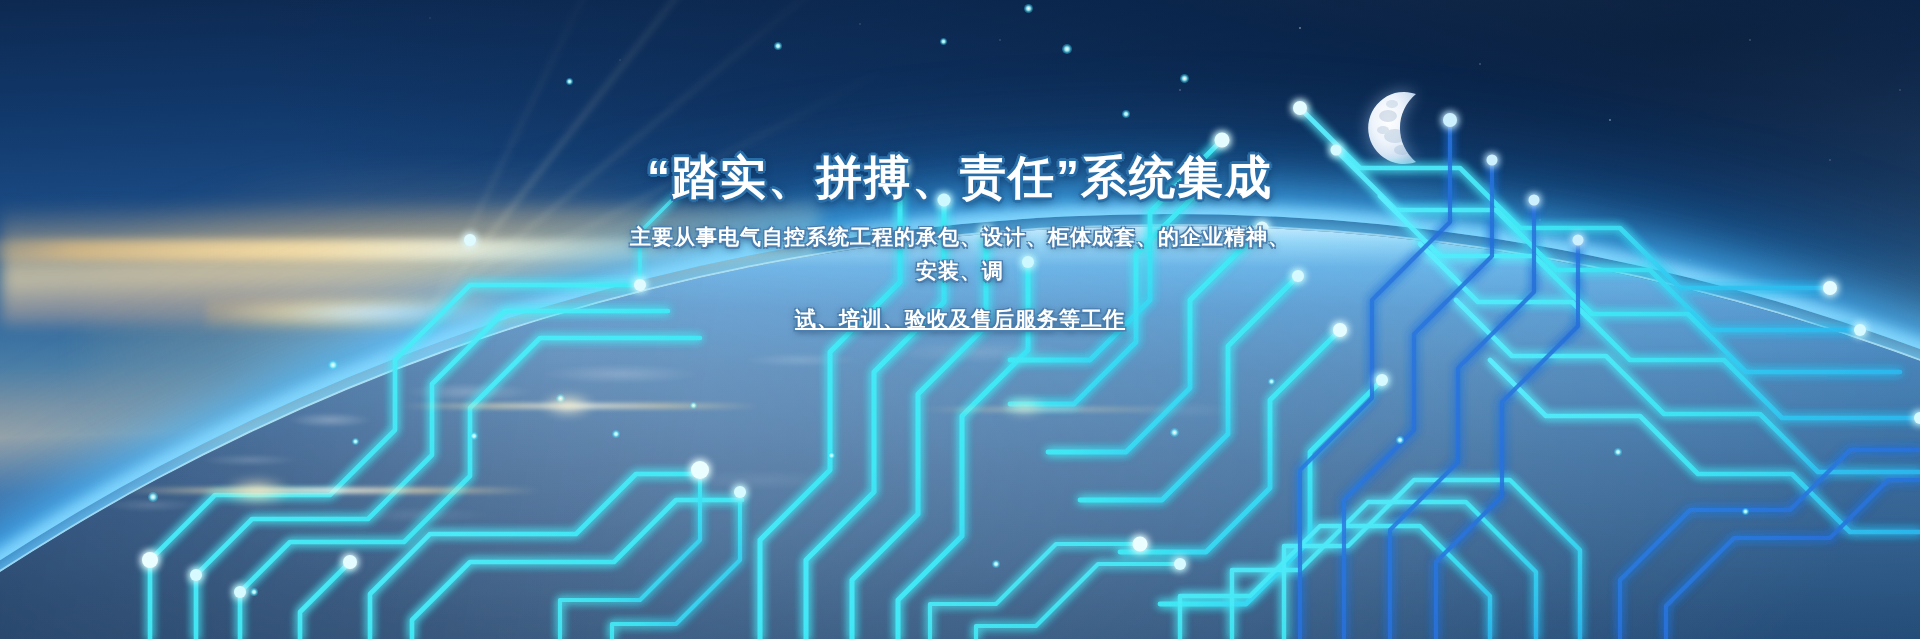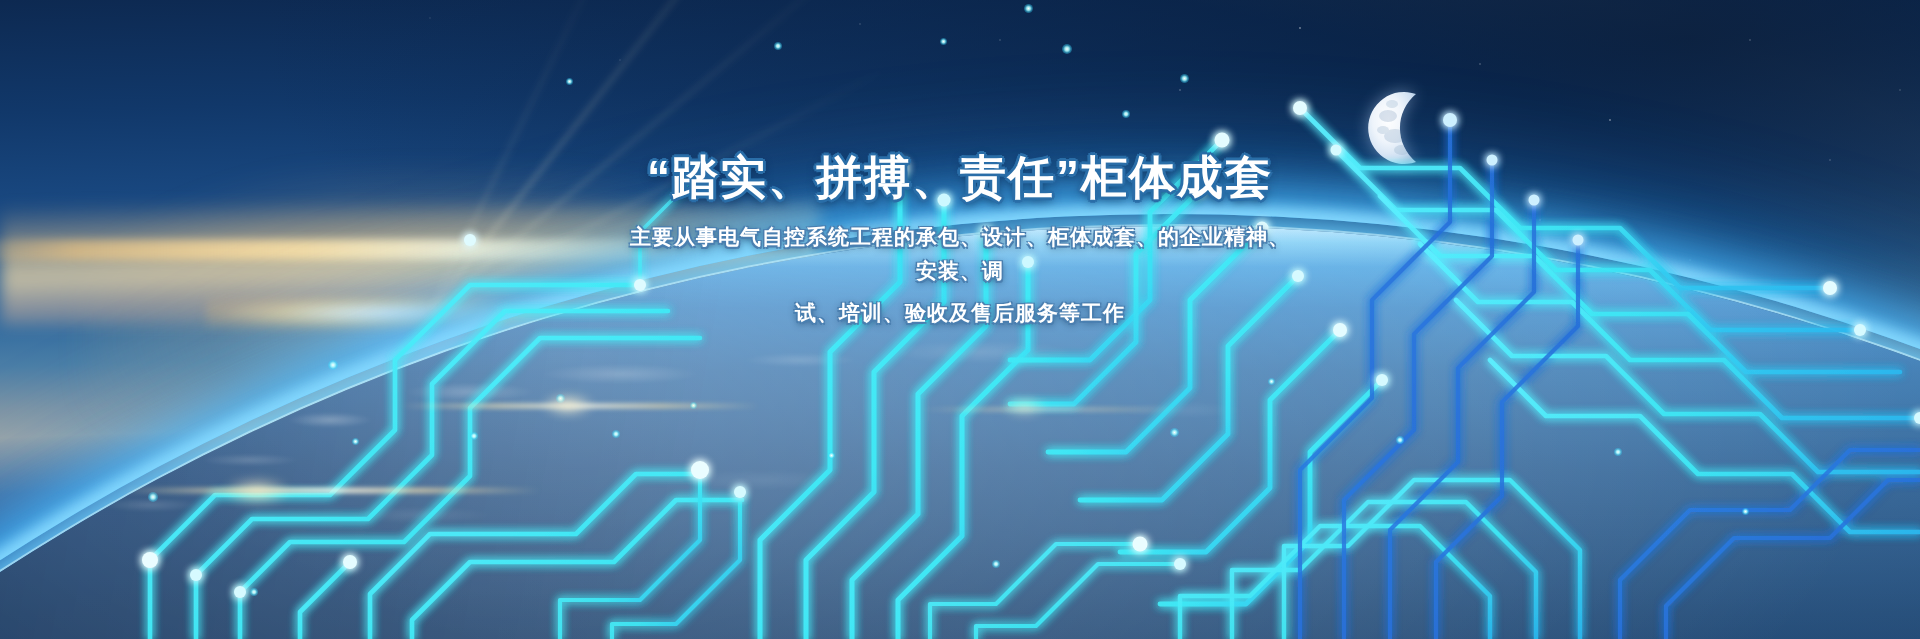--- a/index.html
+++ b/index.html
@@ -269,21 +269,21 @@
     letter-spacing:1px;
     text-shadow:
       -1.5px -1.5px 0 #4a7fb0,
        1.5px -1.5px 0 #4a7fb0,
       -1.5px  1.5px 0 #4a7fb0,
        1.5px  1.5px 0 #4a7fb0,
        0 2px 7px rgba(8,34,66,.7);
   }
   #subtitle .line{ display:block; }
   #sub-line-1{ width:660px; margin:0 auto; }
-  #sub-line-2{ width:660px; margin:8px auto; }
+  #sub-line-2{ width:660px; margin:14px auto;text-decoration:underline; }
 </style>
 </head>
 <body>
 
 <div id="banner">
 
   <div class="layer" id="sky"></div>
   <div class="layer" id="space-vignette"></div>
   <div class="layer" id="stars"></div>
 
@@ -480,20 +480,20 @@
   <div class="particle" style="left:992px;top:560px;width:8px;height:8px;"></div>
 
   <div class="flare-streak" style="left:400px;top:404px;width:360px;"></div>
   <div class="flare-streak" style="left:120px;top:488px;width:420px;height:5px;"></div>
   <div class="flare-streak" style="left:920px;top:408px;width:260px;height:3px;opacity:.6;"></div>
   <div class="flare" style="left:540px;top:392px;width:56px;height:26px;background:radial-gradient(ellipse,rgba(255,246,214,.85),rgba(255,220,150,0) 70%);filter:blur(4px);"></div>
   <div class="flare" style="left:222px;top:476px;width:70px;height:30px;background:radial-gradient(ellipse,rgba(255,240,200,.8),rgba(255,210,140,0) 70%);filter:blur(5px);"></div>
   <div class="flare" style="left:1000px;top:396px;width:48px;height:22px;background:radial-gradient(ellipse,rgba(255,244,210,.6),rgba(255,214,150,0) 70%);filter:blur(4px);"></div>
 
   <div id="copy">
-    <h1 id="headline">“踏实、拼搏、责任”柜体成套</h1>
+    <h1 id="headline">“踏实、拼搏、责任”系统集成</h1>
     <div id="subtitle">
       <span class="line" id="sub-line-1">主要从事电气自控系统工程的承包、设计、柜体成套、的企业精神、安装、调</span>
       <span class="line" id="sub-line-2">试、培训、验收及售后服务等工作</span>
     </div>
   </div>
 
 </div>
 
 </body></html>

